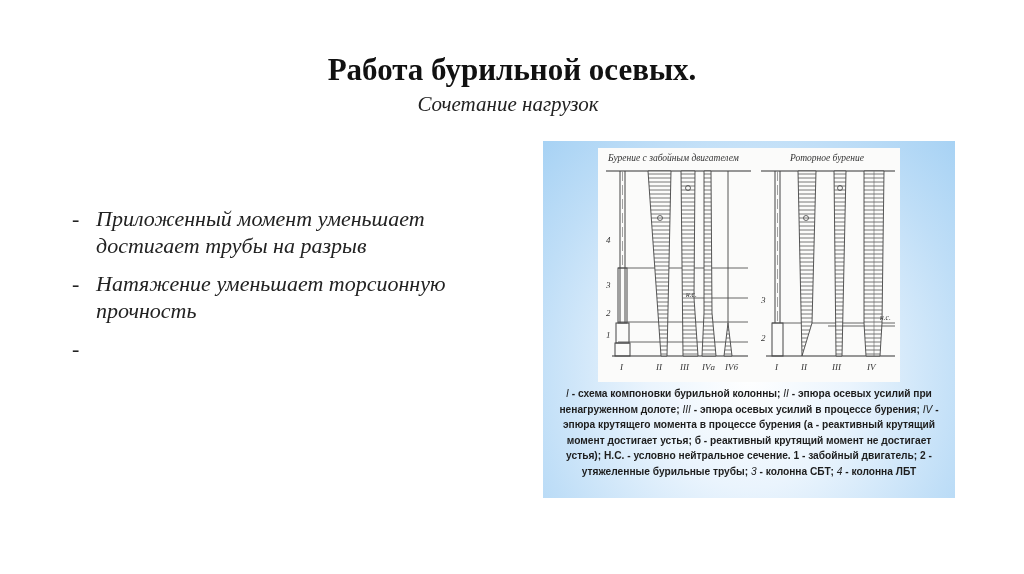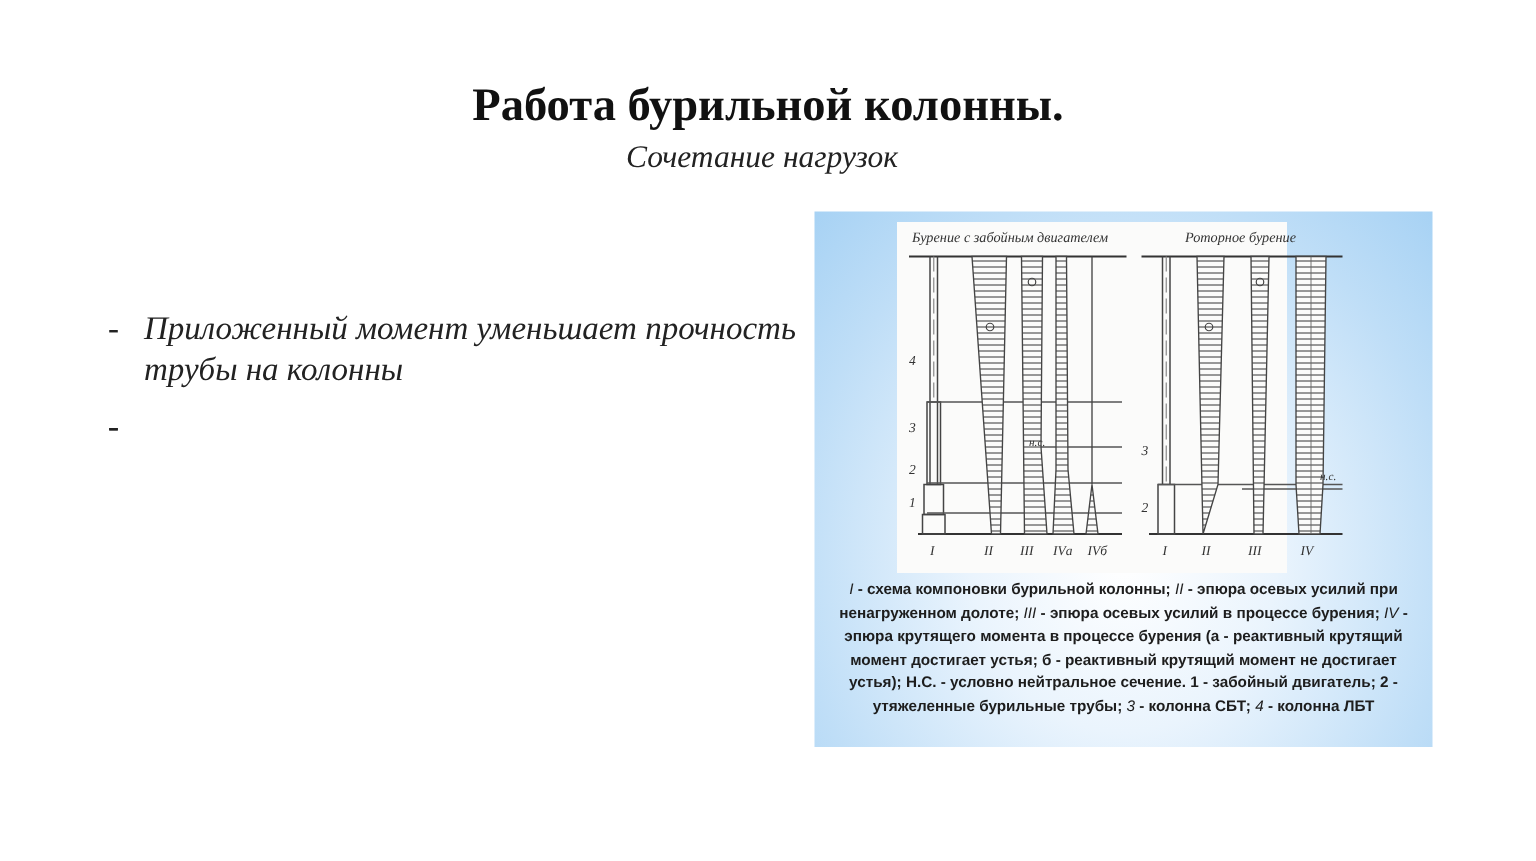--- a/index.html
+++ b/index.html
@@ -7,35 +7,35 @@
          font-family:"Liberation Serif", "DejaVu Serif", serif; color:#111; }
   .title { position:absolute; left:0; width:1024px; top:52px; text-align:center;
            font-family:"Liberation Serif", serif; font-weight:bold; font-size:31px; line-height:36px; color:#111; }
   .subtitle { position:absolute; left:0; width:1016px; top:91px; text-align:center;
            font-family:"Liberation Serif", serif; font-style:italic; font-size:21px; line-height:26px; color:#222; }
   .bullets { position:absolute; left:72px; top:205px; width:460px; margin:0; padding:0; list-style:none; }
   .bullets li { position:relative; padding-left:24px; font-style:italic; font-size:22px; line-height:27px; color:#222; margin-bottom:11px; }
   .bullets li .dash { position:absolute; left:0; top:0; font-style:normal; }
   .figure { position:absolute; left:543px; top:141px; width:412px; height:357px;
             background: radial-gradient(ellipse at 50% 65%, #ffffff 0%, #eaf4fd 35%, #bfdef7 75%, #a7d2f4 100%); }
-  .panel { position:absolute; left:55px; top:7px; width:260px; height:234px; background:#fbfbfa; }
+  .panel { position:absolute; left:55px; top:7px; width:302px; height:234px; background:#fbfbfa; }
   .panel svg { position:absolute; left:0; top:0; }
   .caption { position:absolute; left:8px; top:245px; width:396px; text-align:center;
              font-family:"Liberation Sans", "DejaVu Sans", sans-serif; font-weight:bold; font-size:10.2px; line-height:15.6px; color:#1d1d1d; }
   .caption .it { font-style:italic; font-weight:normal; }
 </style>
 </head>
 <body>
 
-<div class="title">Работа бурильной колонны.</div>
+<div class="title">Работа бурильной осевых.</div>
 <div class="subtitle">Сочетание нагрузок</div>
 
 <ul class="bullets">
-  <li><span class="dash">-</span><span>Приложенный момент уменьшает прочность трубы на колонны</span></li>
-  <li><span class="dash">-</span></li>
+  <li><span class="dash">-</span><span>Приложенный момент уменьшает достигает трубы на разрыв</span></li>
+  <li><span class="dash">-</span><span>Натяжение уменьшает торсионную прочность</span></li>
   <li><span class="dash">-</span></li>
 </ul>
 
 <div class="figure">
   <div class="panel">
     <svg width="302" height="234" viewBox="0 0 302 234">
       <defs>
         <pattern id="hatch" width="4" height="4" patternUnits="userSpaceOnUse">
           <rect width="4" height="4" fill="#fbfbfa"></rect>
           <line x1="0" y1="2" x2="4" y2="2" stroke="#555" stroke-width="0.8"></line>

